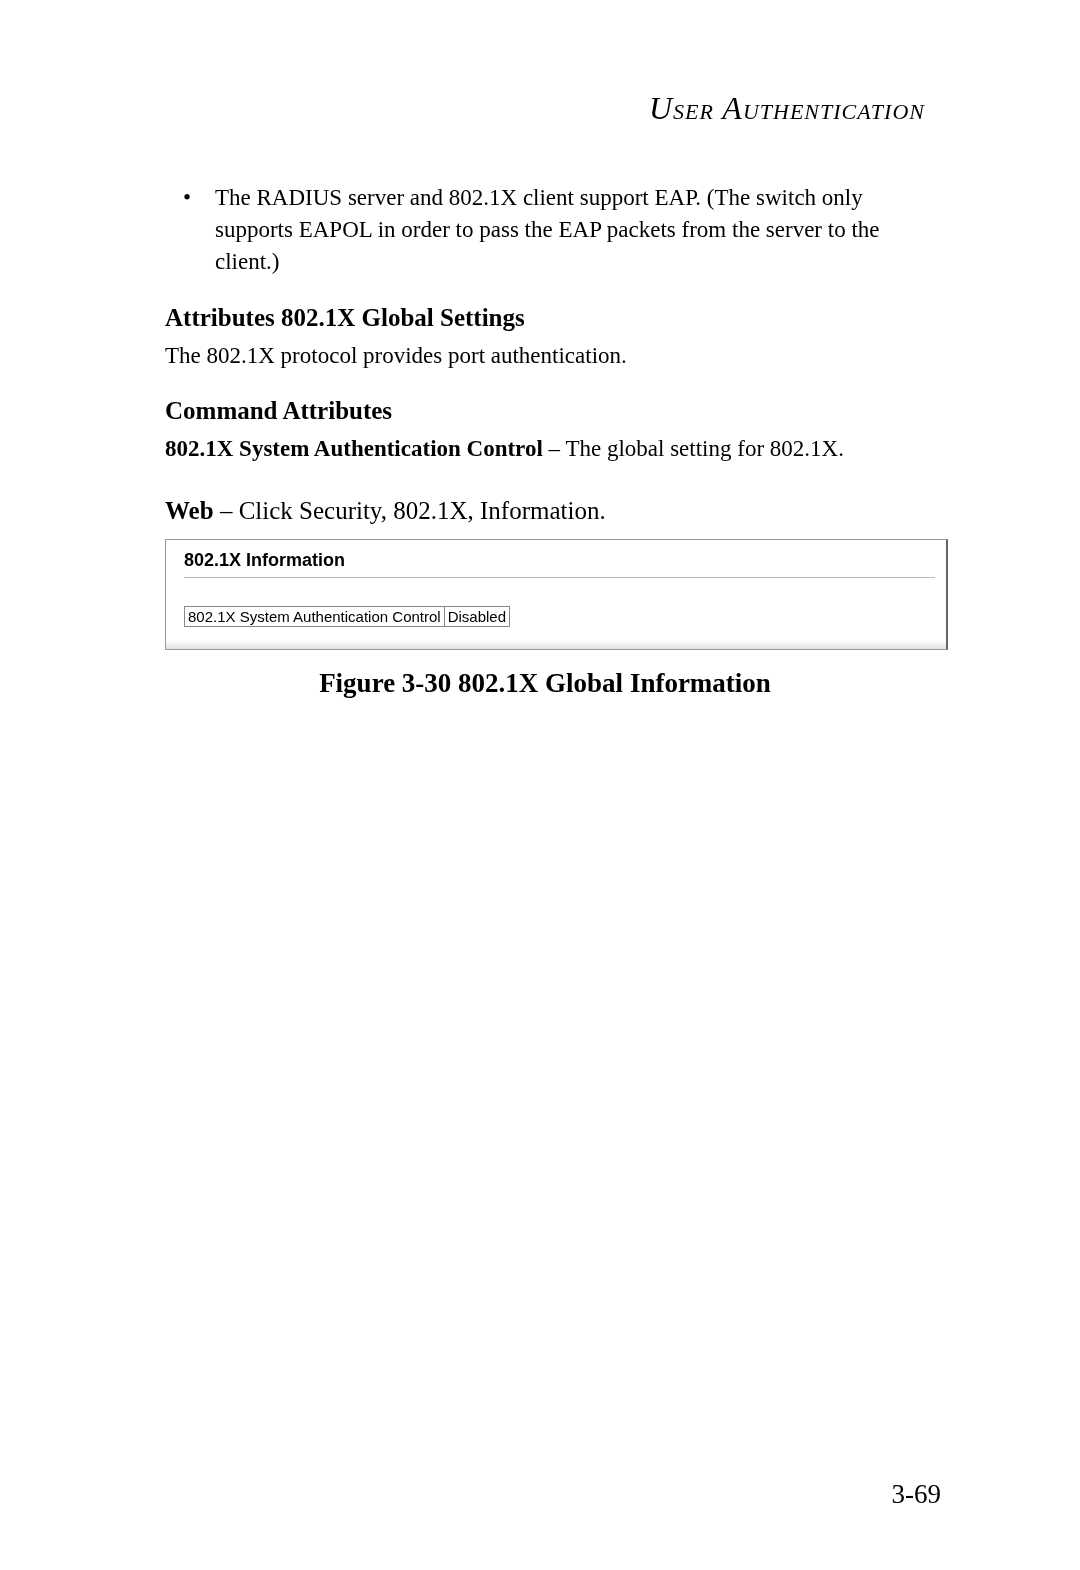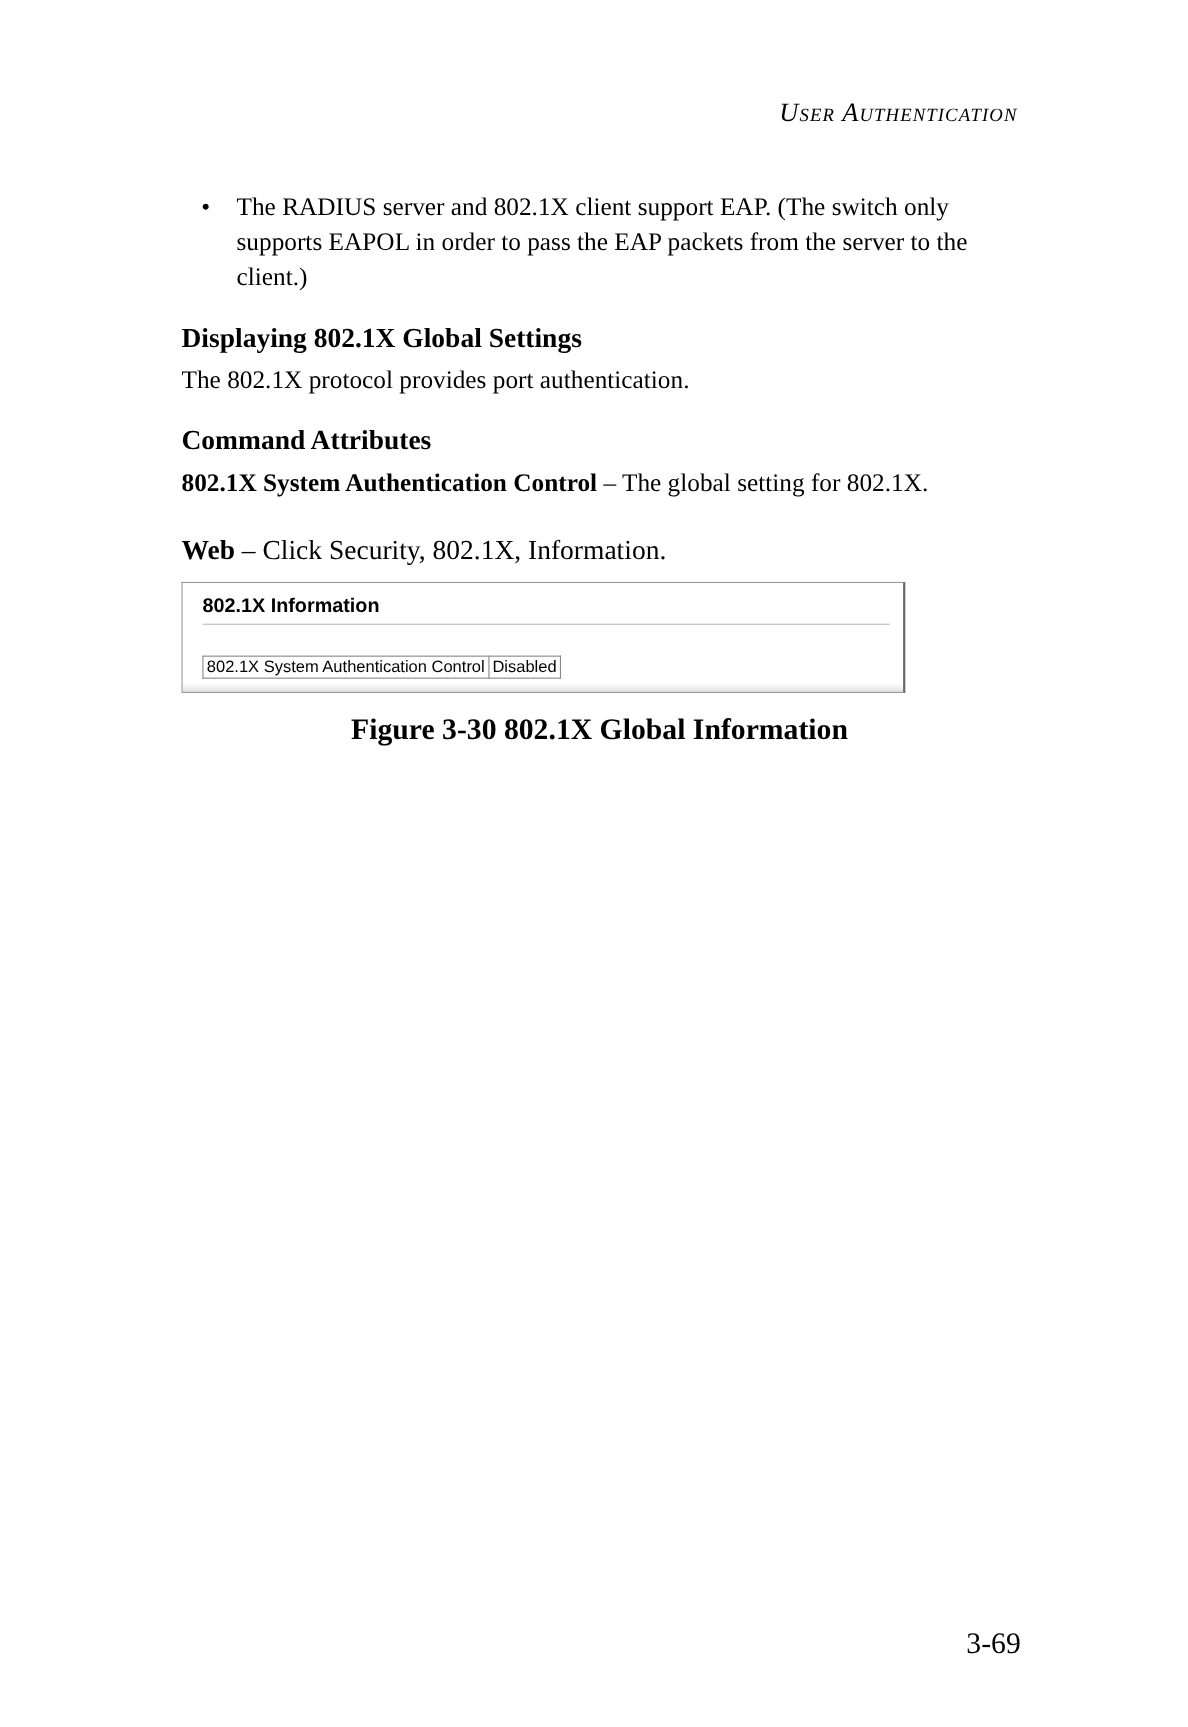--- a/index.html
+++ b/index.html
@@ -13,21 +13,21 @@
       background: #ffffff;
       font-family: Georgia, 'Times New Roman', serif;
       color: #000000;
       position: relative;
       padding: 90px 155px 60px 165px;
     }
     .header-title {
       text-align: right;
       font-variant: small-caps;
       font-style: italic;
-      font-size: 24px;
+      font-size: 32px;
       letter-spacing: 1px;
       margin-bottom: 55px;
       font-family: Georgia, serif;
     }
     .bullet-list {
       list-style: none;
     }
     .bullet-list li {
       position: relative;
       padding-left: 50px;
@@ -67,22 +67,22 @@
       margin-bottom: 11px;
     }
     .web-line .bold {
       font-weight: bold;
     }
     .panel-container {
       margin-top: 5px;
       border: 1px solid #999;
       border-right: 2px solid #666;
       background: linear-gradient(to bottom, #ffffff 0%, #ffffff 92%, #e0e0e0 100%);
-      padding: 10px 18px 12px 18px;
-      width: 658px;
+      padding: 10px 18px 22px 18px;
+      width: 783px;
     }
     .panel-title {
       font-family: Arial, Helvetica, sans-serif;
       font-weight: bold;
       font-size: 18px;
       margin-bottom: 6px;
     }
     .panel-hr {
       border: none;
       border-top: 1px solid #bbb;
@@ -101,34 +101,34 @@
     }
     .figure-caption {
       text-align: center;
       font-weight: bold;
       font-size: 27px;
       margin-top: 18px;
     }
     .page-number {
       position: absolute;
       bottom: 60px;
-      right: 152px;
+      right: 139px;
       font-size: 27px;
     }
   </style>
 </head>
 <body>
 
 <div class="header-title">User Authentication</div>
 
 <ul class="bullet-list">
   <li>The RADIUS server and 802.1X client support EAP. (The switch only supports EAPOL in order to pass the EAP packets from the server to the client.)</li>
 </ul>
 
-<div class="section-heading">Displaying 802.1X Global Settings</div>
+<div class="section-heading">Attributes 802.1X Global Settings</div>
 <div class="body-text">The 802.1X protocol provides port authentication.</div>
 
 <div class="section-heading">Command Attributes</div>
 <div class="attr-line">
   <span class="bold">802.1X System Authentication Control</span><span> – The global setting for 802.1X.</span>
 </div>
 
 <div class="web-line">
   <span class="bold">Web</span><span> – Click Security, 802.1X, Information.</span>
 </div>

